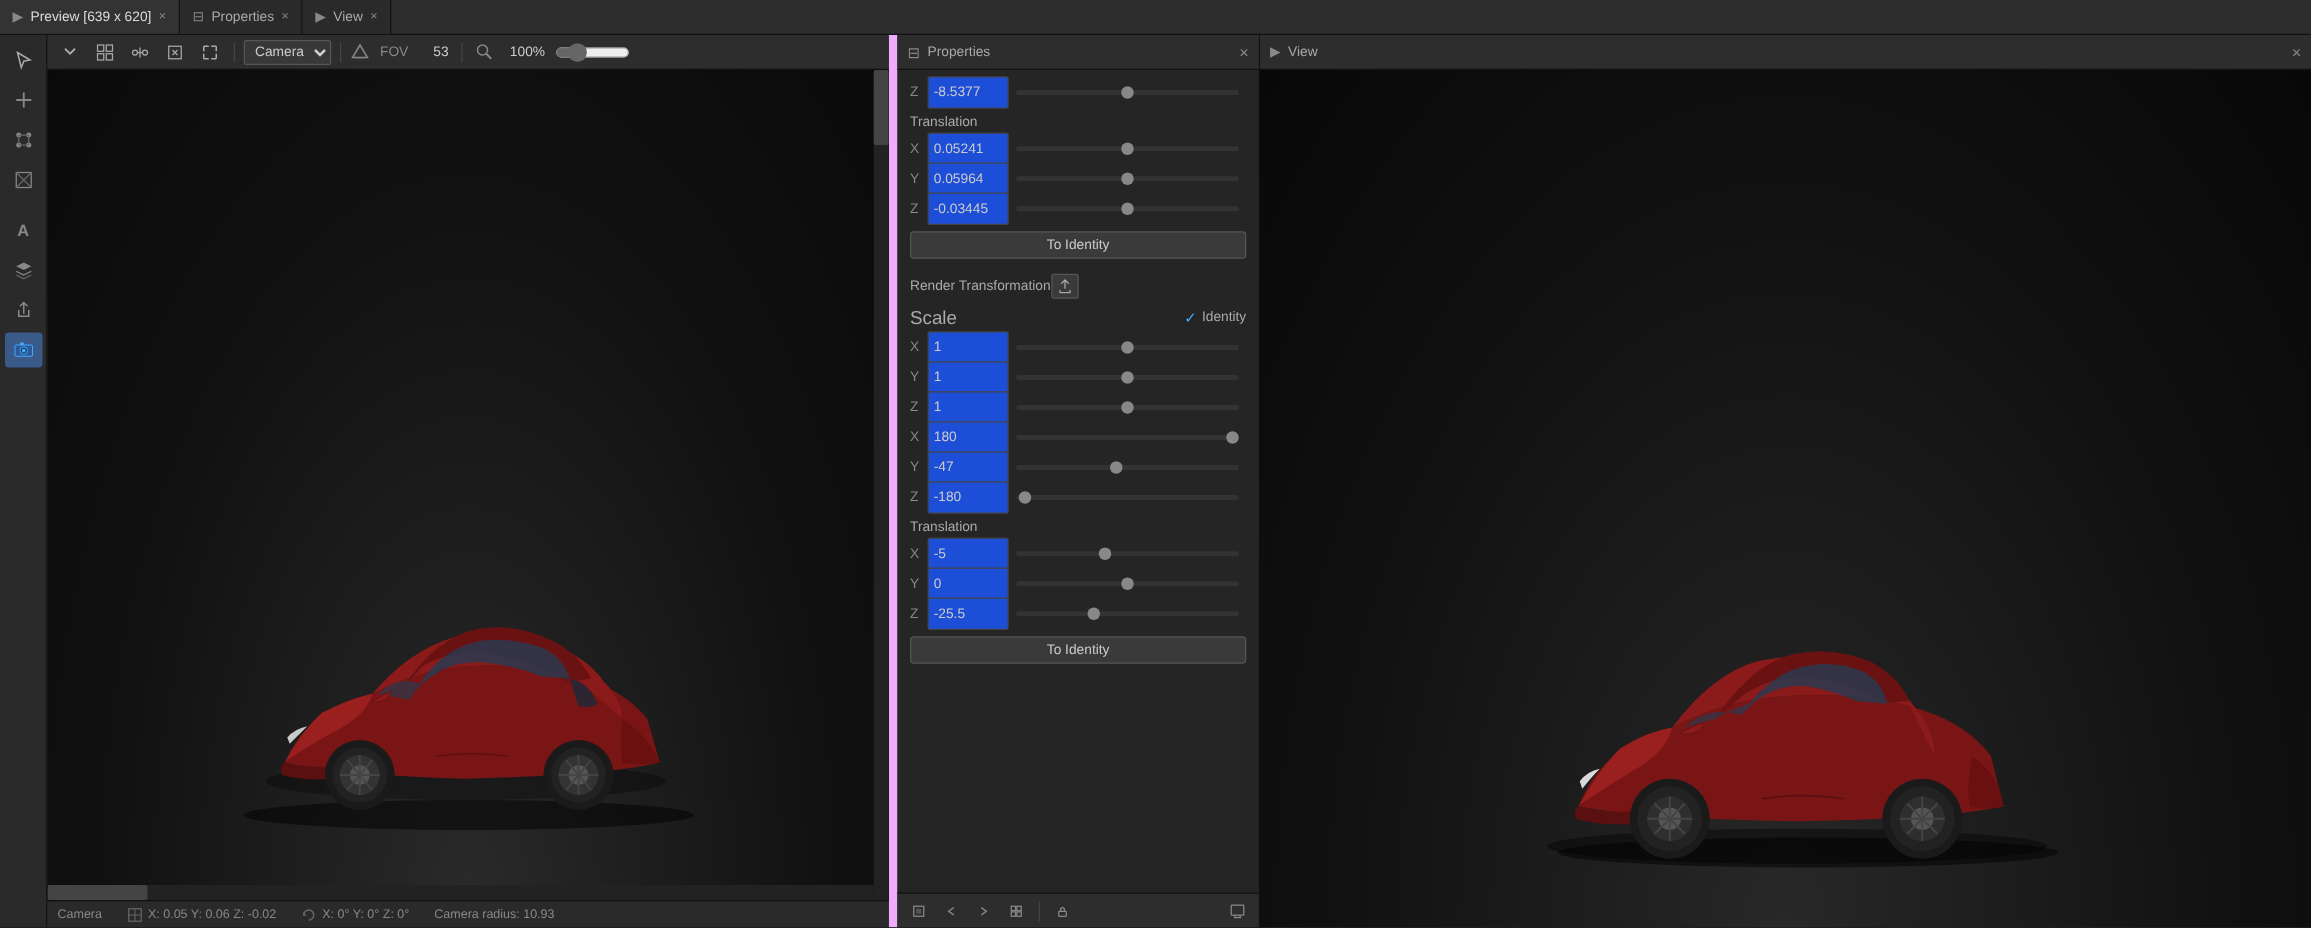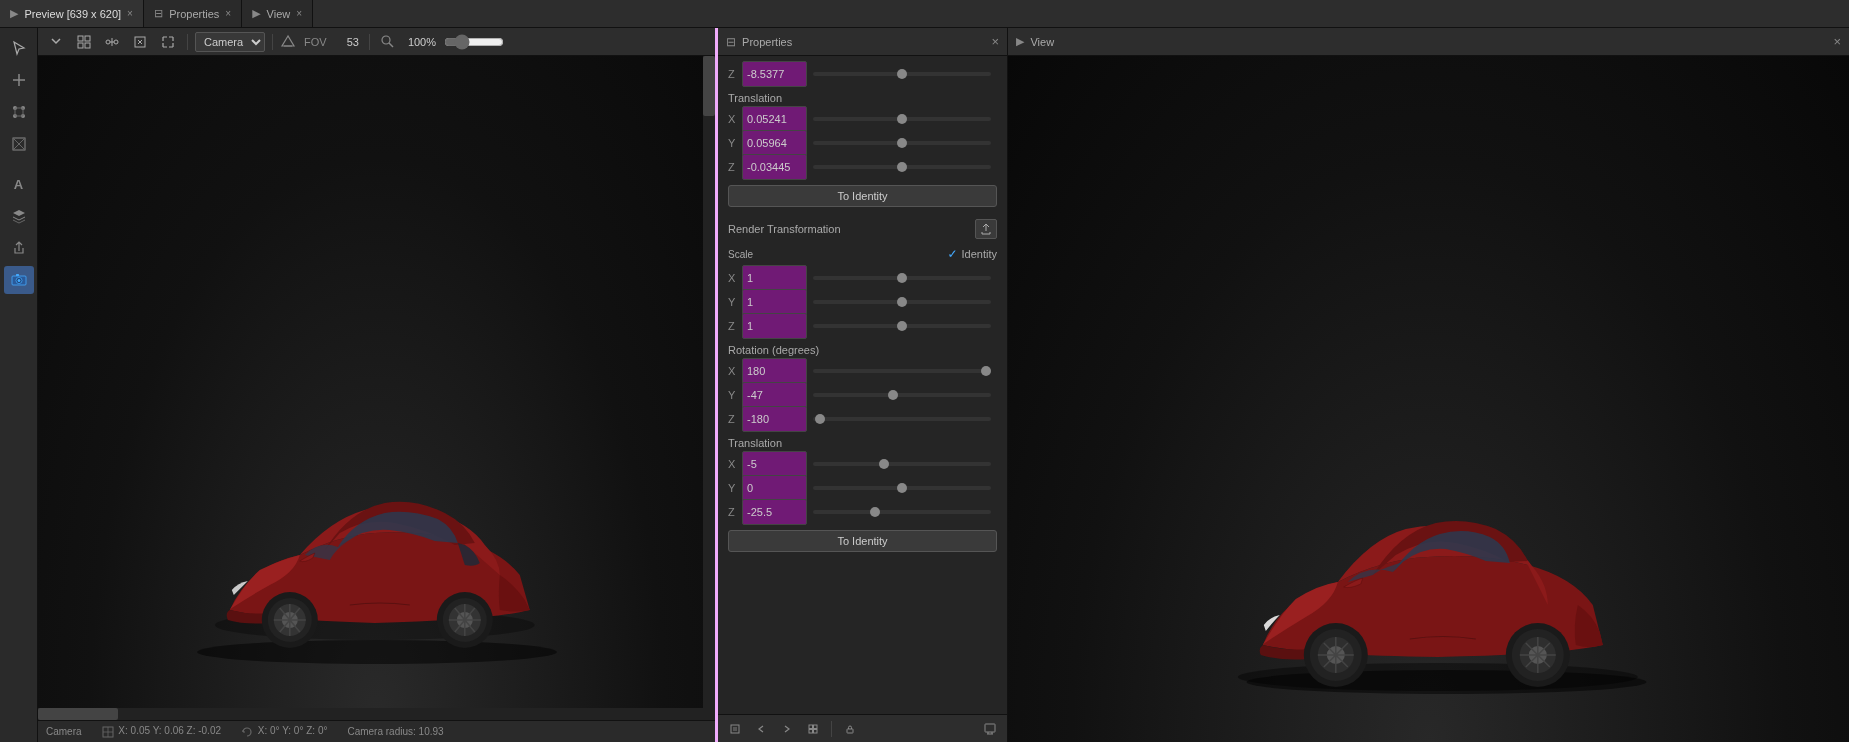--- a/index.html
+++ b/index.html
@@ -71,21 +71,21 @@
       cursor: pointer;
       border-radius: 3px;
     }
     .sidebar-icon.active { background: #3a5a8a; color: #4af; }
 
     
     .preview-panel {
       display: flex;
       flex-direction: column;
       width: 680px;
-      border-right: 3px solid #f0abfc;
+      border-right: 7px solid #f0abfc;
     }
 
     .preview-toolbar {
       height: 28px;
       background: #2d2d2d;
       border-bottom: 1px solid #111;
       display: flex;
       align-items: center;
       padding: 0 6px;
       gap: 4px;
@@ -244,21 +244,21 @@
       height: 24px;
     }
     .prop-axis {
       width: 14px;
       color: #888;
       font-size: 11px;
       flex-shrink: 0;
     }
     .prop-input {
       width: 65px;
-      background: #701a75;
+      background: #1d4ed8;
       border: 1px solid #444;
       color: #ccc;
       font-size: 11px;
       padding: 6px 4px;
       border-radius: 2px;
       flex-shrink: 0;
     }
     .prop-slider-track {
       flex: 1;
       height: 4px;
@@ -288,21 +288,21 @@
       border-radius: 3px;
       cursor: pointer;
       width: calc(100% - 20px);
       text-align: center;
     }
 
     .render-transform-header {
       display: flex;
       align-items: center;
       padding: 6px 10px 3px;
-      justify-content: space-between;
+      justify-content: flex-start;
     }
     .render-transform-label {
       font-size: 11px;
       color: #aaa;
       font-weight: 500;
     }
     .upload-btn {
       width: 22px;
       height: 20px;
       background: #3a3a3a;
@@ -317,21 +317,21 @@
     }
 
     .scale-row {
       display: flex;
       align-items: center;
       padding: 2px 10px;
       height: 24px;
       gap: 0;
     }
     .scale-label {
-      font-size: 10px;
+      font-size: 15px;
       color: #aaa;
       flex: 1;
     }
     .uniform-check {
       display: flex;
       align-items: center;
       gap: 4px;
       font-size: 11px;
       color: #aaa;
     }
@@ -702,21 +702,20 @@
         </div>
       </div>
       <div class="prop-row">
         <span class="prop-axis">Z</span>
         <input class="prop-input" value="1" style="">
         <div class="prop-slider-track">
           <div class="prop-slider-thumb" style="left:calc(50% - 5px);"></div>
         </div>
       </div>
 
-      <div class="prop-section-label">Rotation (degrees)</div>
 
       <div class="prop-row">
         <span class="prop-axis">X</span>
         <input class="prop-input" value="180" style="">
         <div class="prop-slider-track">
           <div class="prop-slider-thumb" style="left:calc(100% - 10px);"></div>
         </div>
       </div>
       <div class="prop-row">
         <span class="prop-axis">Y</span>

